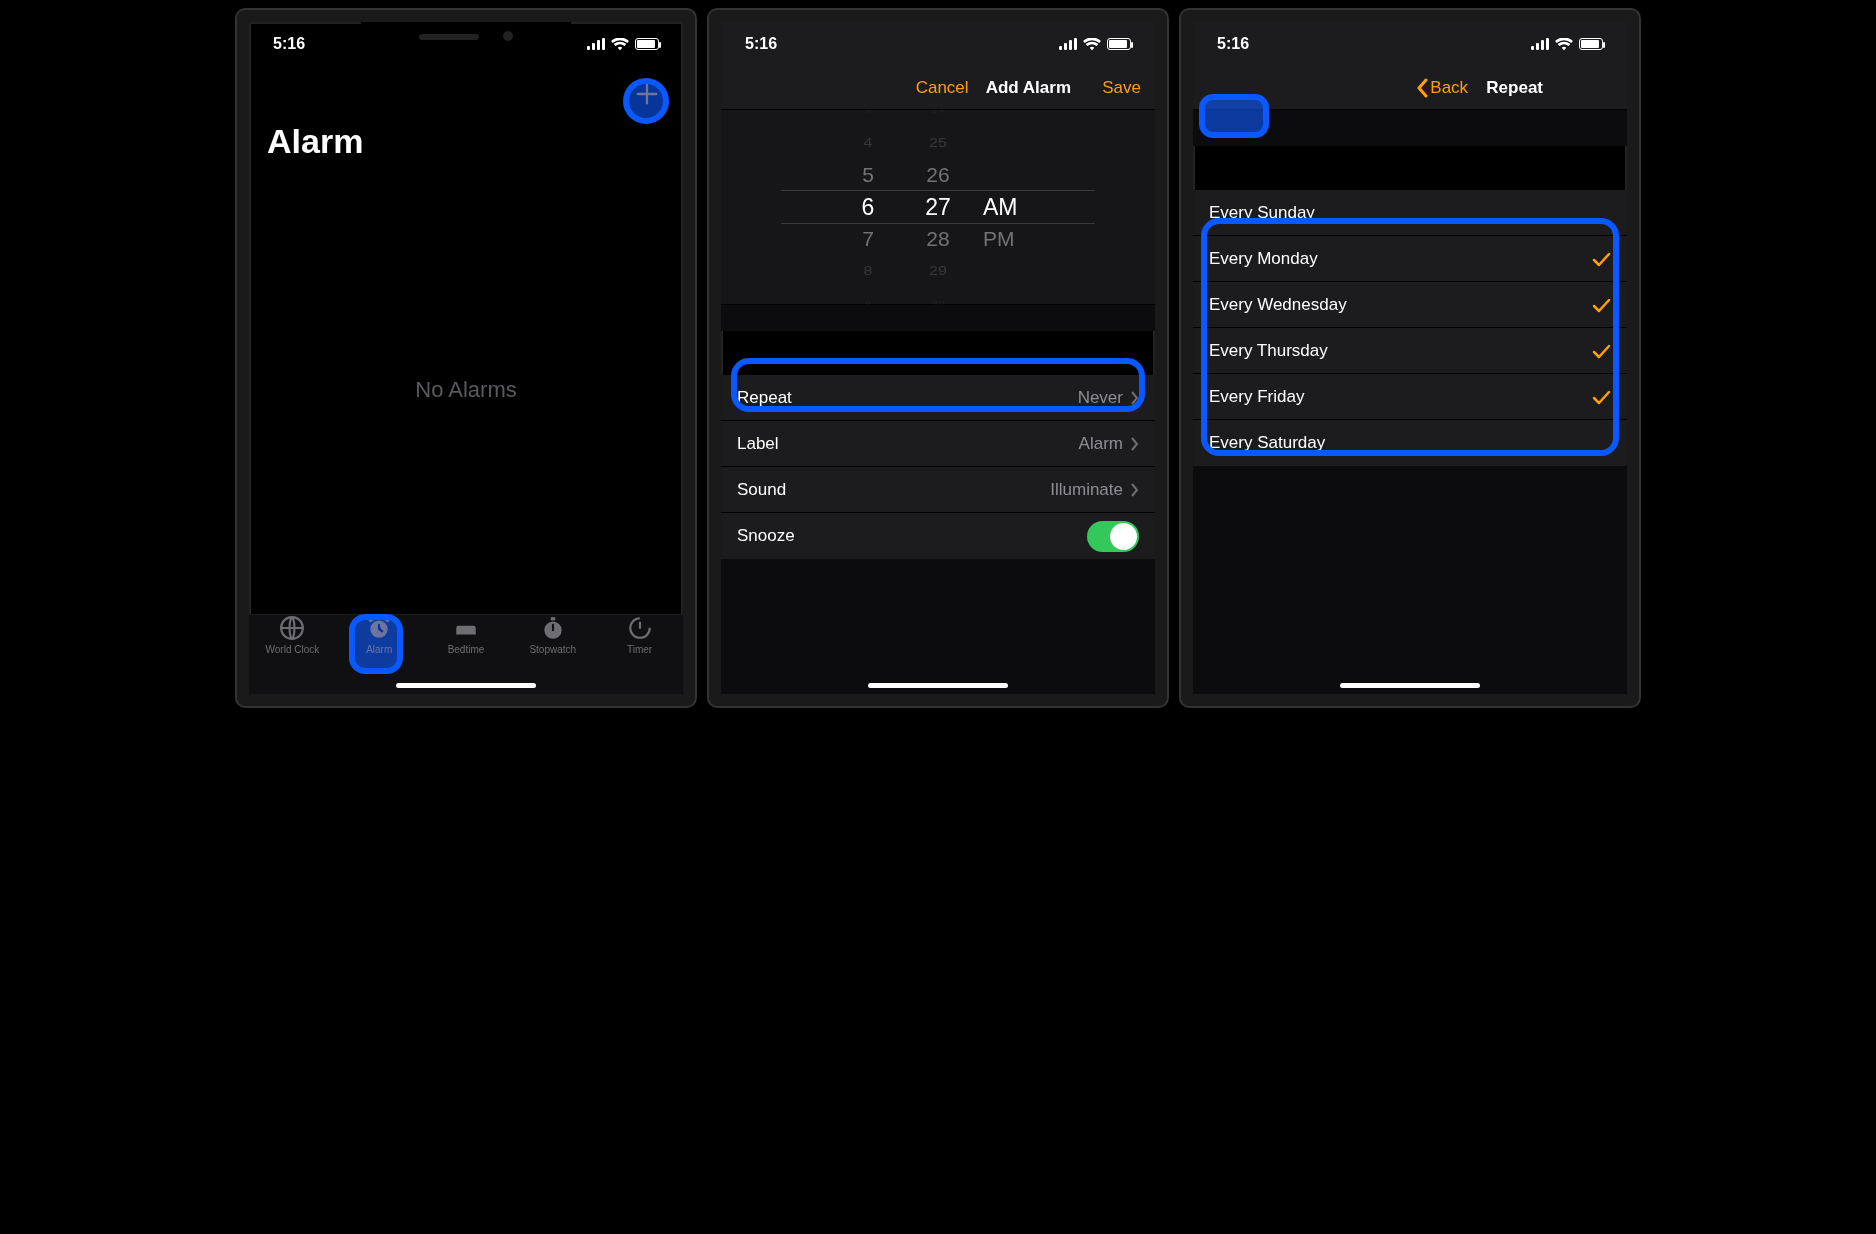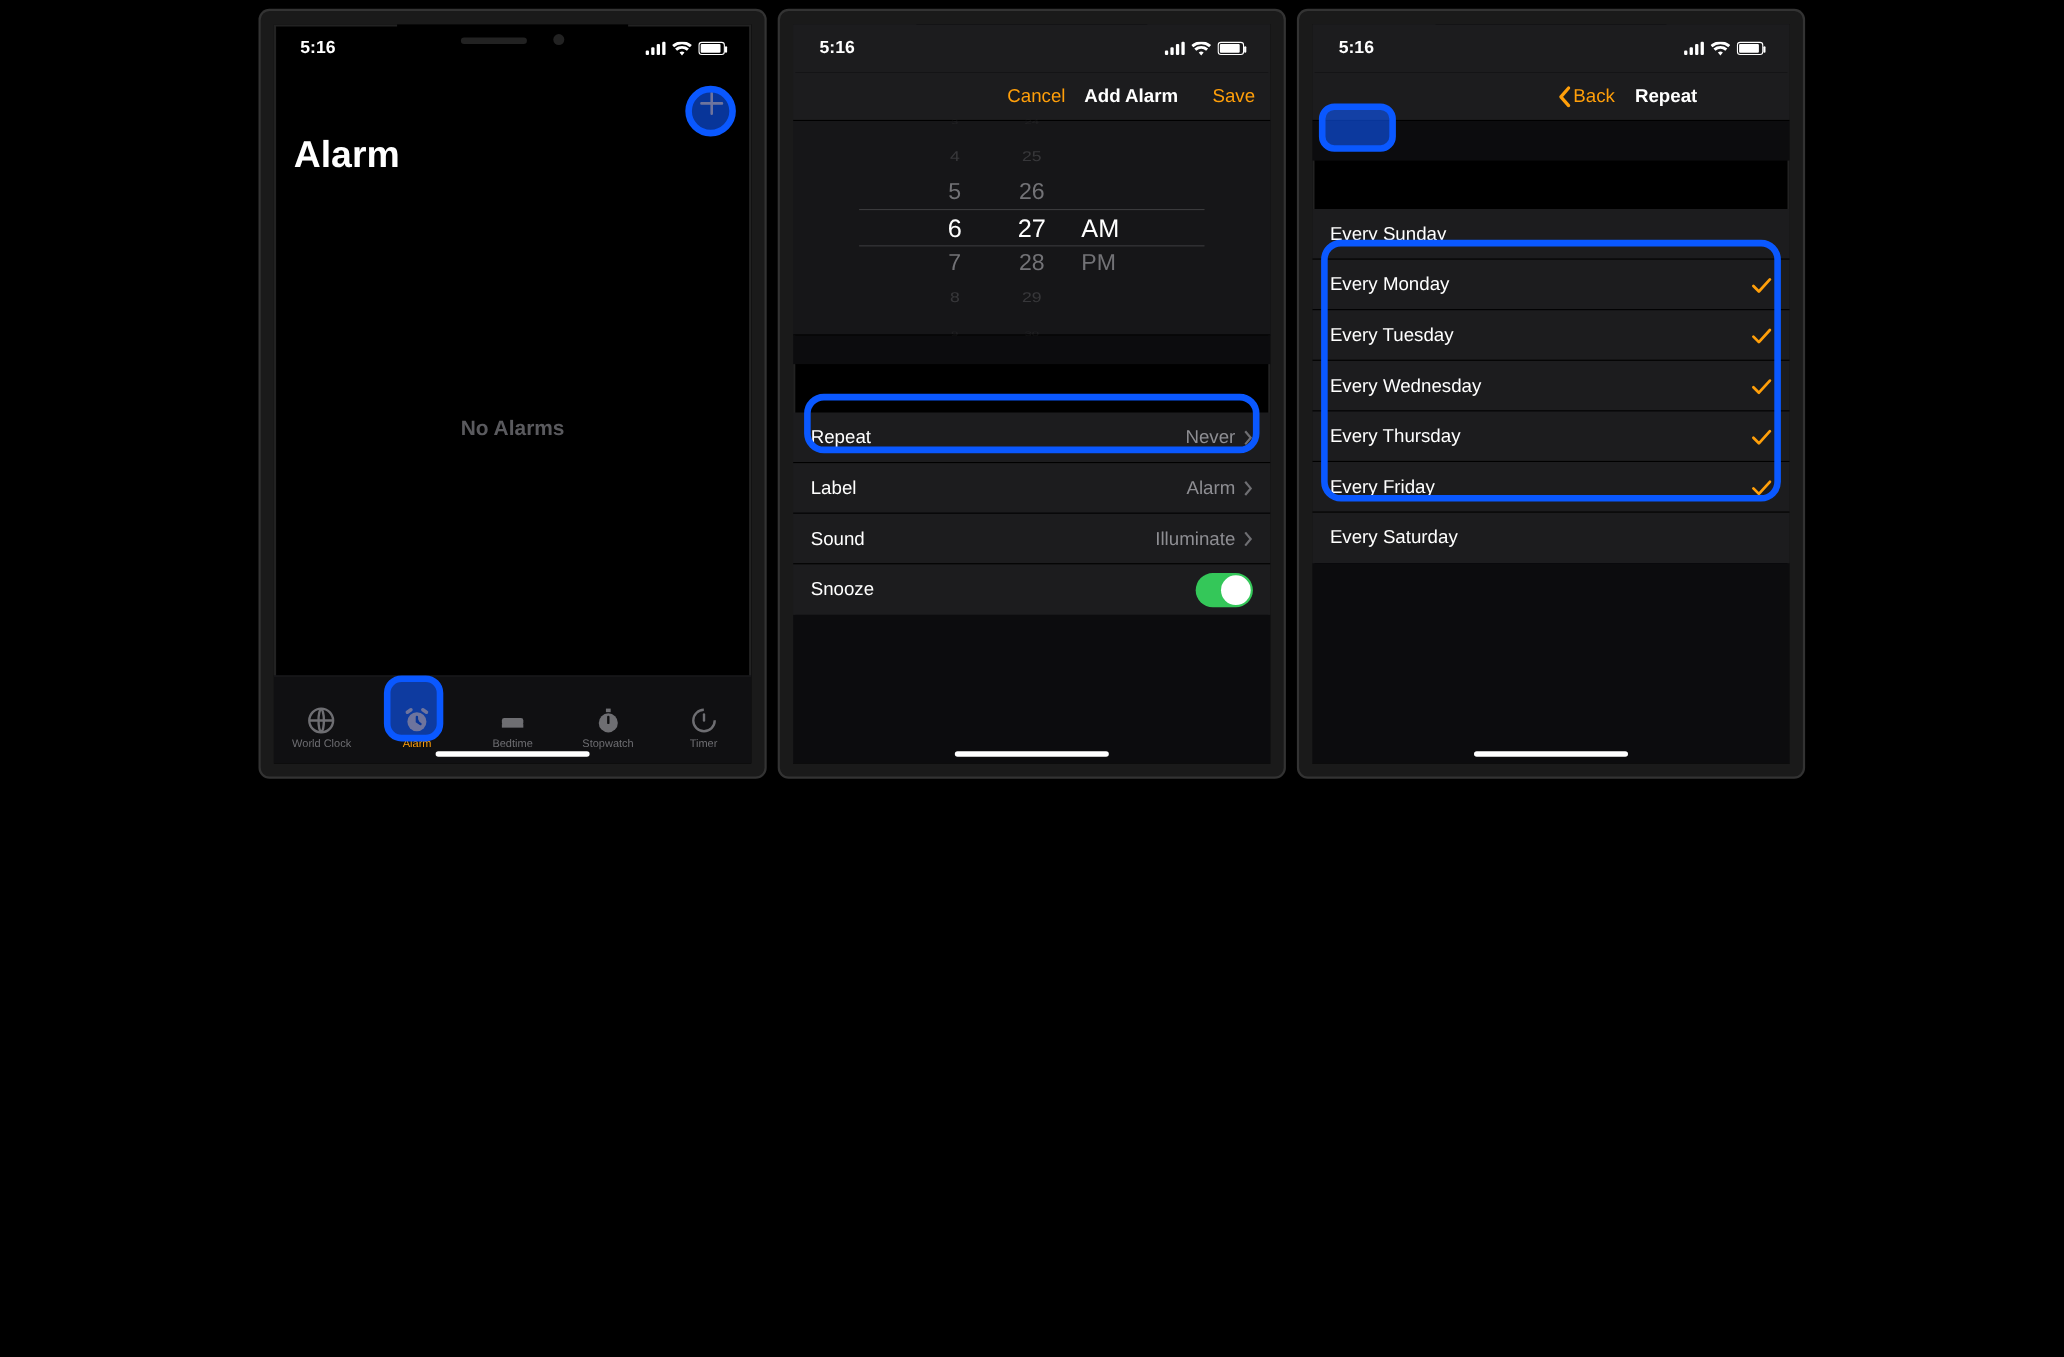--- a/index.html
+++ b/index.html
@@ -105,26 +105,26 @@
   .s1-plus{
     align-self:flex-end;
     width:36px;height:36px;display:flex;align-items:center;justify-content:center;
     color:var(--orange);font-size:32px;line-height:1;font-weight:300;
   }
   .s1-title{
     color:#fff;font-size:34px;font-weight:700;margin-top:10px;
   }
   .s1-empty{
     flex:1;display:flex;align-items:center;justify-content:center;
-    color:#5a5a5e;font-size:19px;font-weight:bold;
+    color:#5a5a5e;font-size:22px;
   }
   .tabbar{
     height:80px;
     background:#101012;border-top:1px solid #1c1c1e;
-    display:flex;align-items:flex-end;justify-content:space-around;
+    display:flex;align-items:flex-start;justify-content:space-around;
     padding-bottom:12px;
   }
   .tab{
     display:flex;flex-direction:column;align-items:center;gap:3px;
     color:#6e6e72;font-size:10px;
     min-width:64px;
   }
   .tab.active{color:var(--orange)}
   .tab svg{width:26px;height:26px}
 
@@ -391,26 +391,20 @@
         <div class="row">
           <span>Every Sunday</span>
         </div>
         <div class="row">
           <span>Every Monday</span>
           <svg viewBox="0 0 20 20" class="check">
             <path fill="none" stroke="#ff9f0a" stroke-width="2.5" stroke-linecap="round" stroke-linejoin="round" d="M3 11l5 5L18 5"></path>
           </svg>
         </div>
         <div class="row">
-          <span>Every Tuesday</span>
-          <svg viewBox="0 0 20 20" class="check">
-            <path fill="none" stroke="#ff9f0a" stroke-width="2.5" stroke-linecap="round" stroke-linejoin="round" d="M3 11l5 5L18 5"></path>
-          </svg>
-        </div>
-        <div class="row">
           <span>Every Wednesday</span>
           <svg viewBox="0 0 20 20" class="check">
             <path fill="none" stroke="#ff9f0a" stroke-width="2.5" stroke-linecap="round" stroke-linejoin="round" d="M3 11l5 5L18 5"></path>
           </svg>
         </div>
         <div class="row">
           <span>Every Thursday</span>
           <svg viewBox="0 0 20 20" class="check">
             <path fill="none" stroke="#ff9f0a" stroke-width="2.5" stroke-linecap="round" stroke-linejoin="round" d="M3 11l5 5L18 5"></path>
           </svg>

